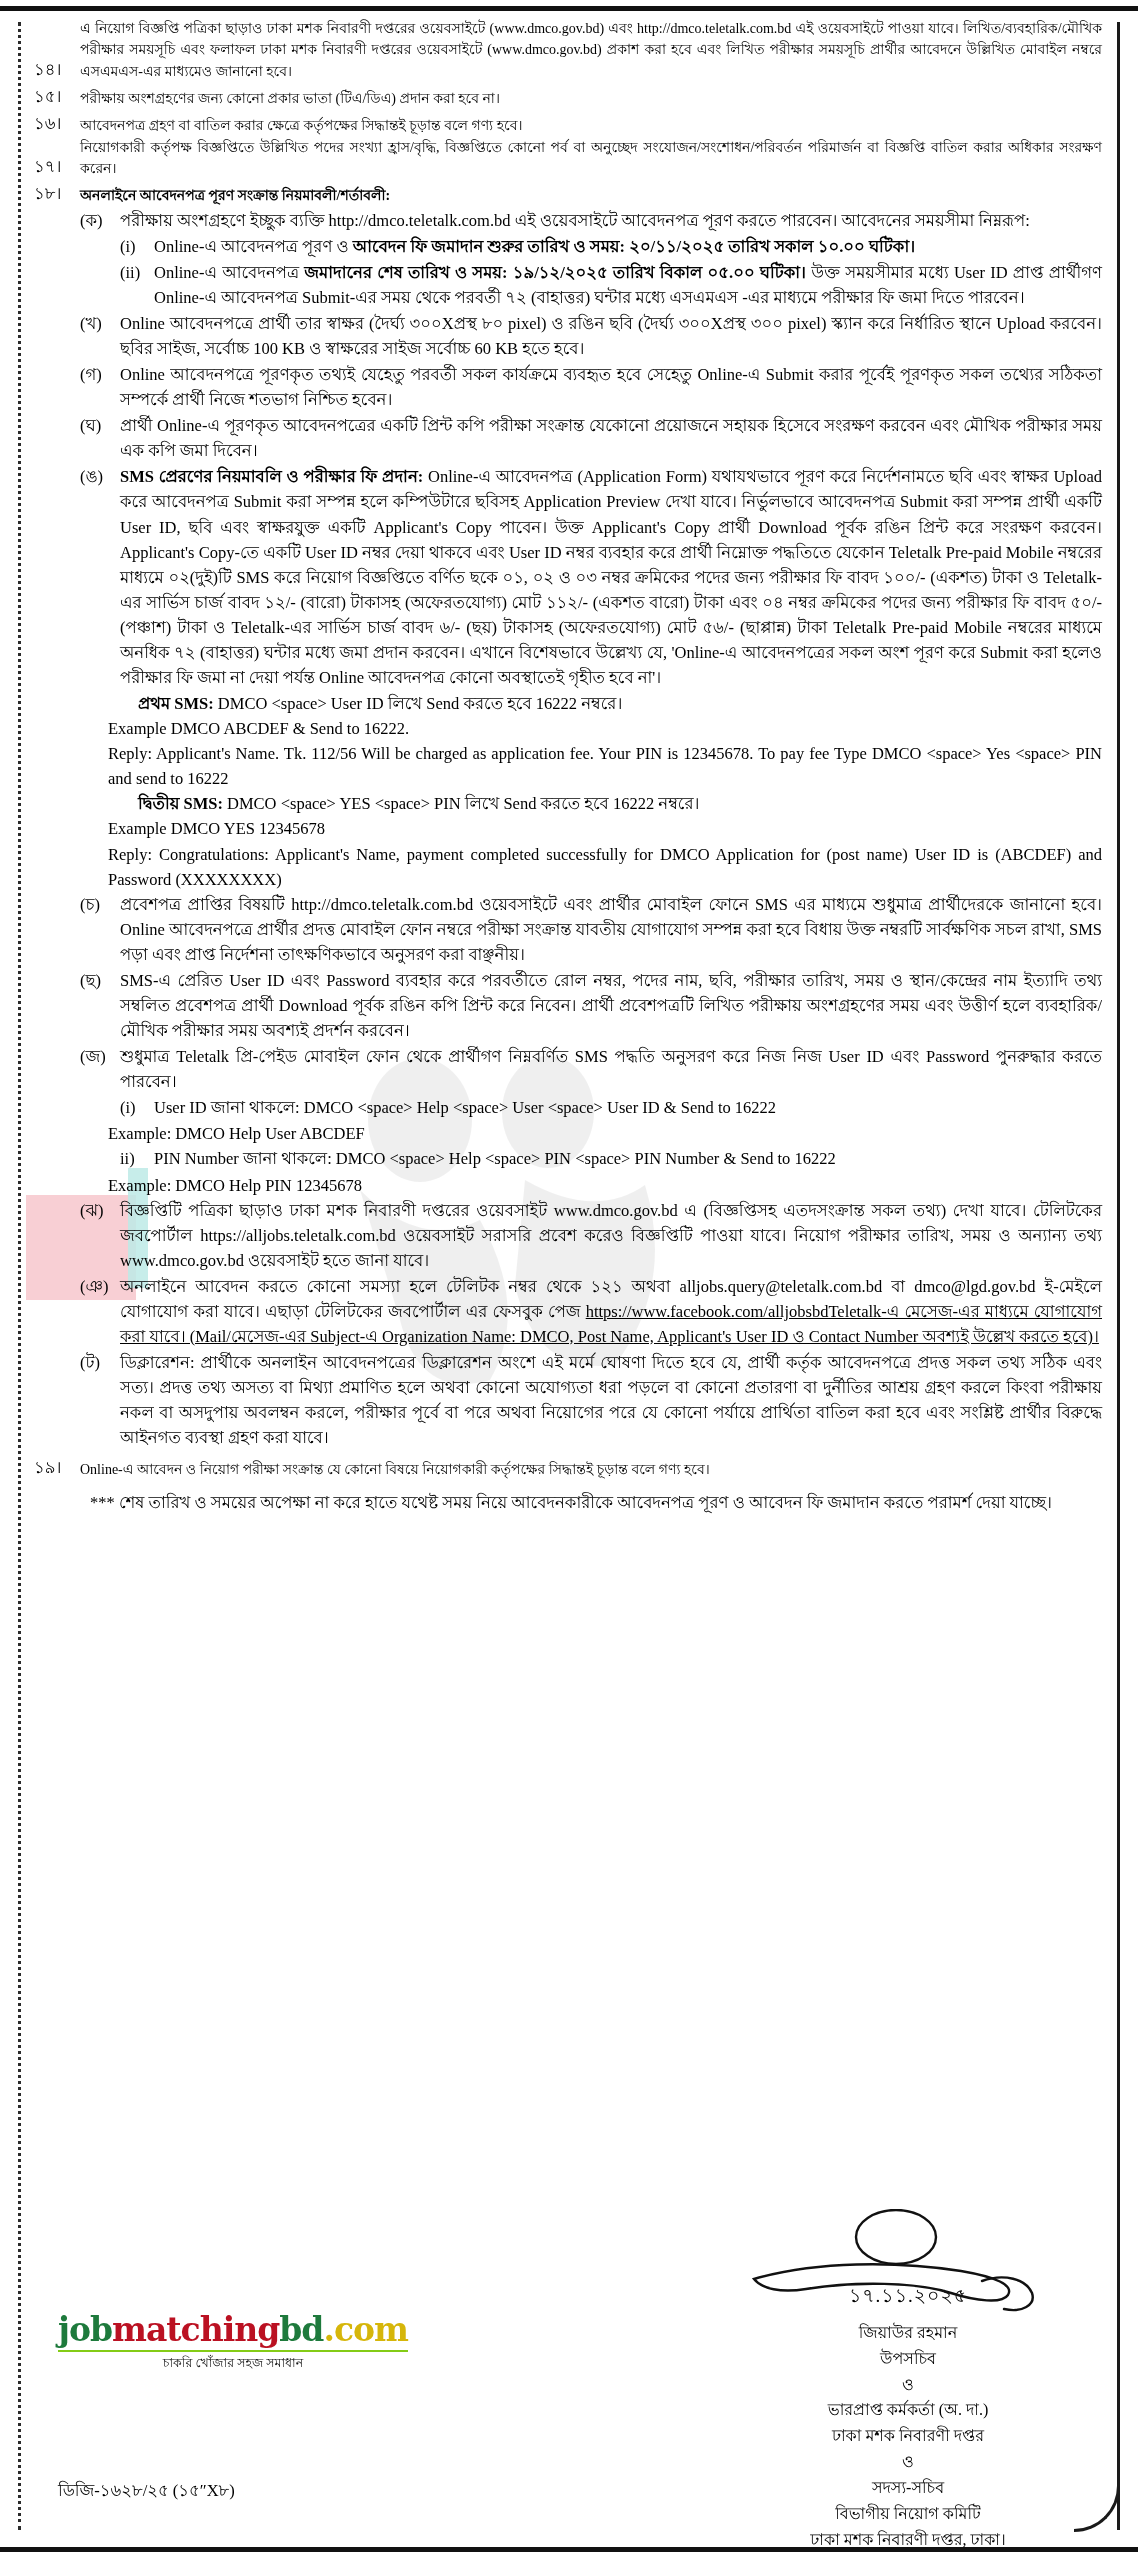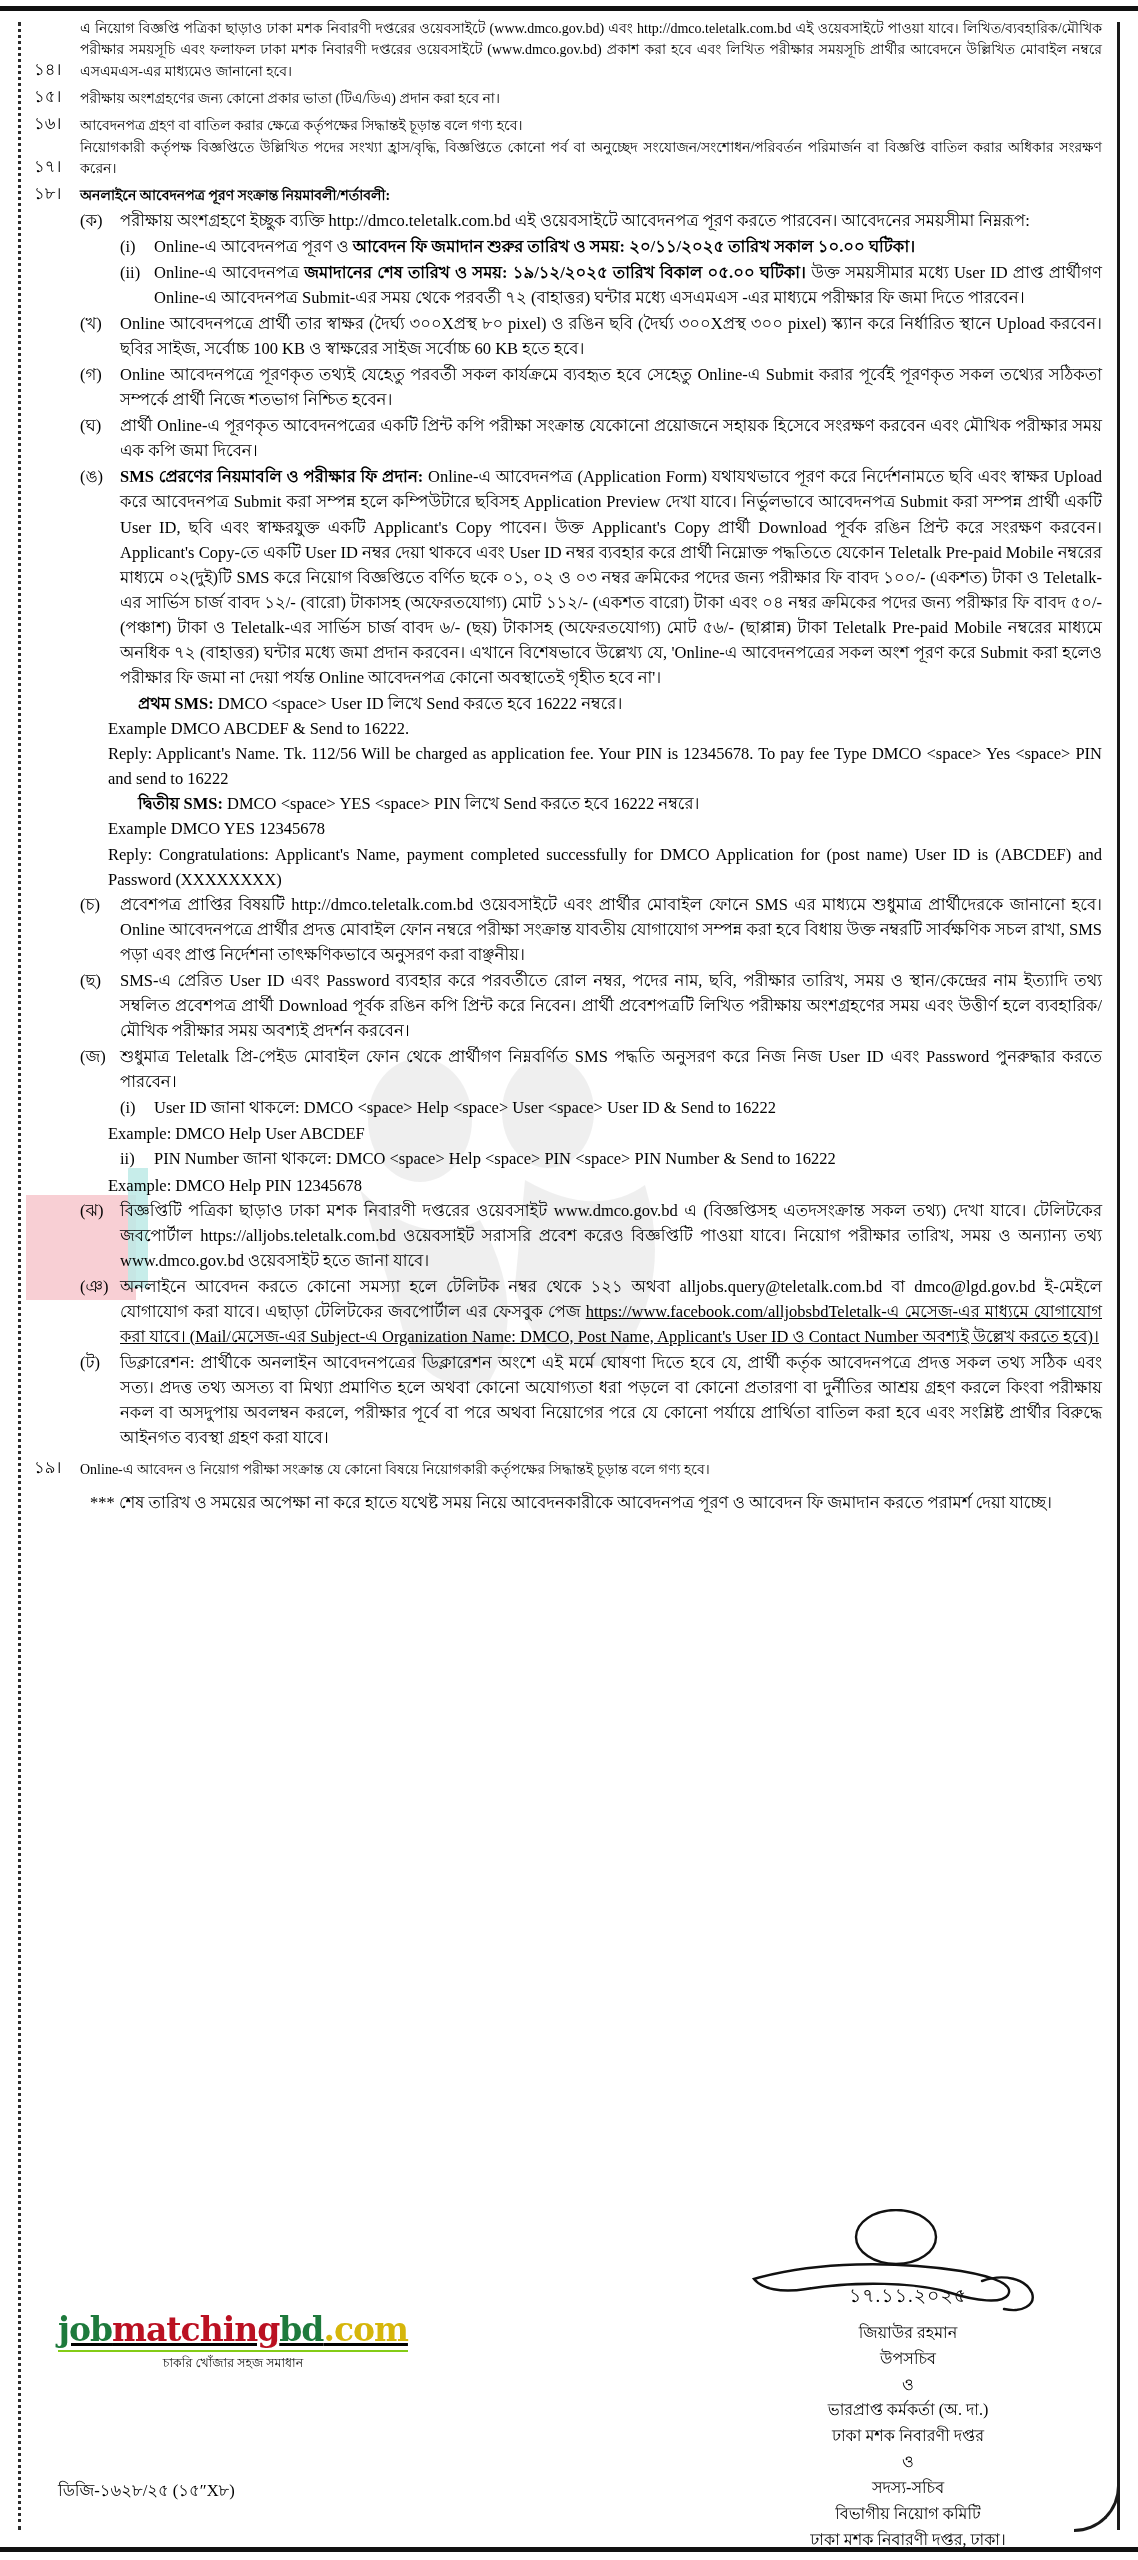--- a/index.html
+++ b/index.html
@@ -176,21 +176,20 @@
     left: 58px;
     top: 2310px;
     z-index: 3;
   }
   .logo-word {
     font-family: "DejaVu Serif", serif;
     font-weight: bold;
     font-size: 33px;
     letter-spacing: -1px;
     white-space: nowrap;
-    text-decoration: underline;
   }
   .lg-green { color: #1e7a3c; }
   .lg-red { color: #bb1122; }
   .lg-dot { color: #d6b60a; }
   .logo-under {
     border-top: 2px solid #84cc16;
     margin-top: 1px;
     padding-top: 2px;
     font-size: 12.5px;
     color: #111;

